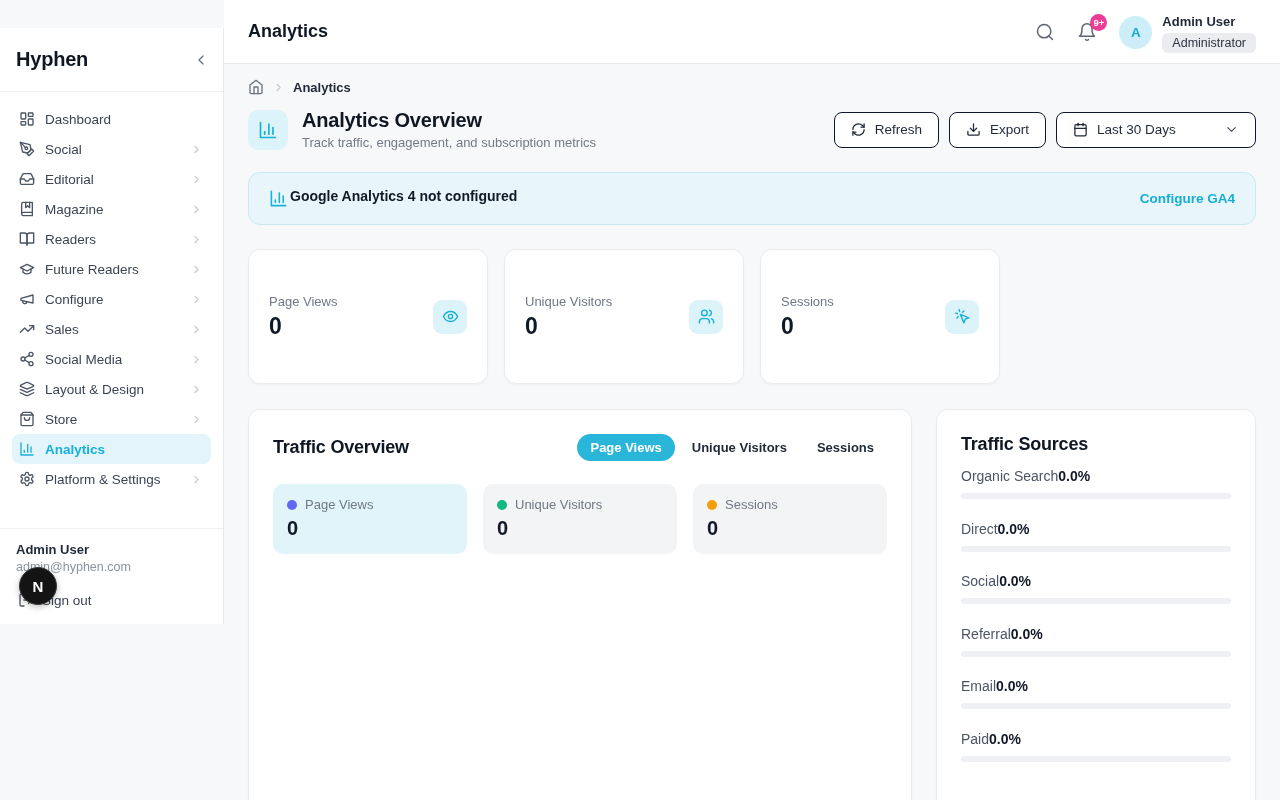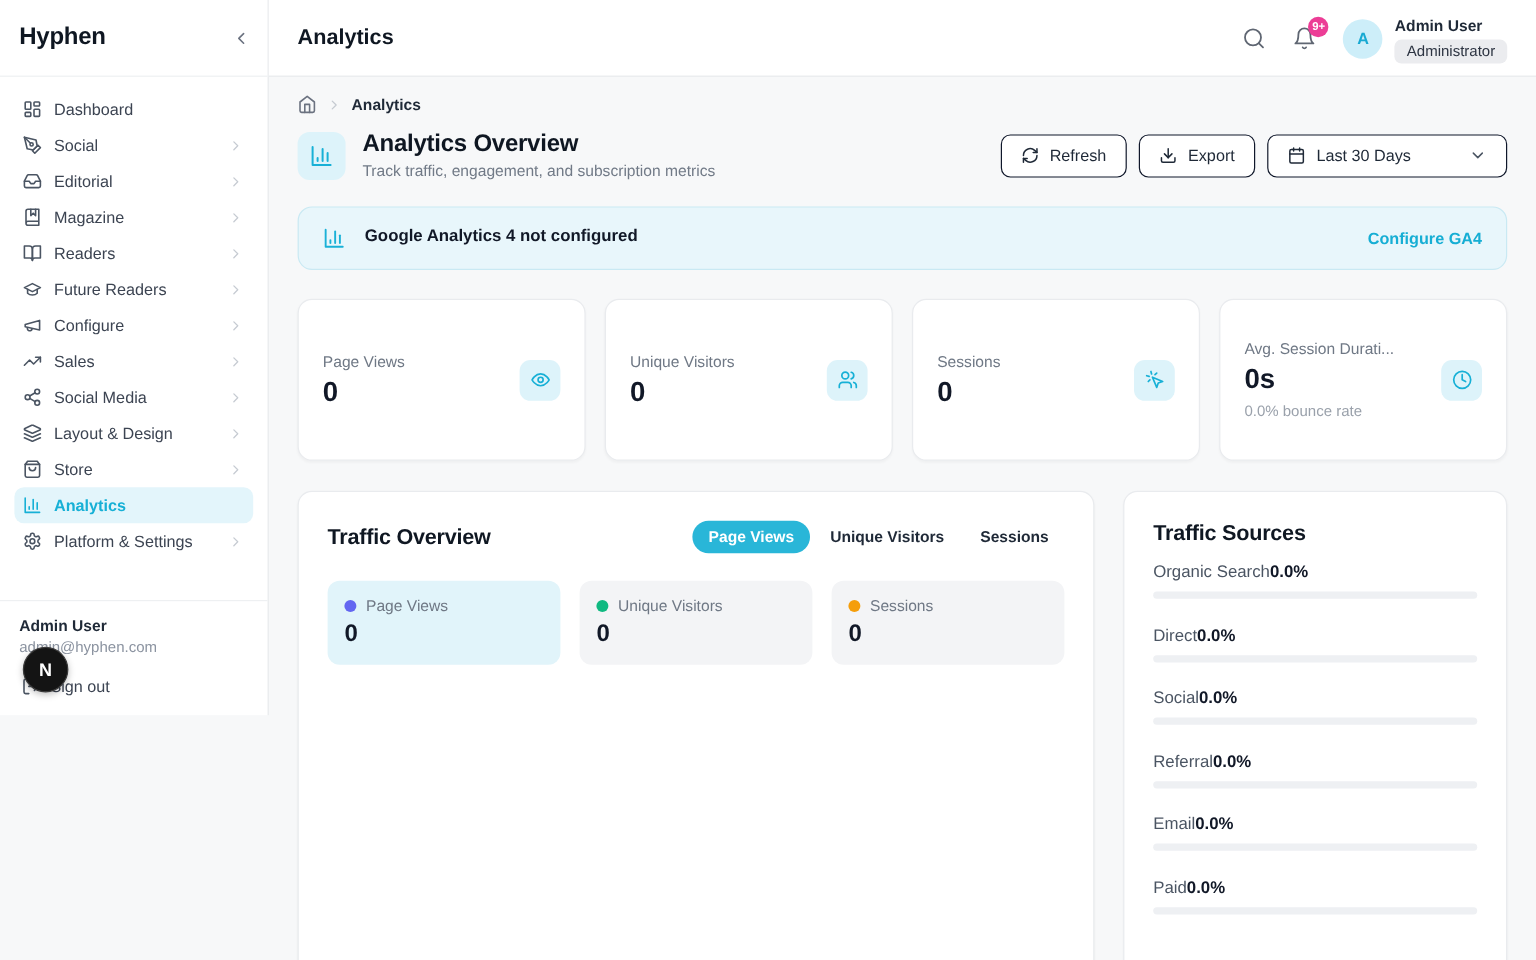--- a/index.html
+++ b/index.html
@@ -2,21 +2,21 @@
 <html><head>
 <meta charset="utf-8">
 <style>
   * { box-sizing: border-box; margin: 0; padding: 0; }
   html,body { width:1280px; height:800px; overflow:hidden; }
   body { font-family:"Liberation Sans", sans-serif; background:#f7f8f9; color:#111827; display:flex; }
   svg { display:block; }
   .ic { width:16px; height:16px; fill:none; stroke:currentColor; stroke-width:2; stroke-linecap:round; stroke-linejoin:round; }
 
   
-  .sidebar { width:224px; min-width:224px; background:#fff; border-right:1px solid #e7e9ec; display:flex; flex-direction:column; height:596px; }
+  .sidebar { width:224px; min-width:224px; background:#fff; border-right:1px solid #e7e9ec; display:flex; flex-direction:column; height:596px;margin-top:28px; }
   .sb-head { height:64px; display:flex; align-items:center; justify-content:space-between; padding:0 14px 0 16px; border-bottom:1px solid #eef0f2; }
   .logo { font-size:20px; font-weight:700; letter-spacing:-0.2px; color:#0f1722; }
   .collapse-btn { color:#6b7280; cursor:pointer; display:flex; }
   .nav { flex:1; padding:12px 12px 0; overflow:hidden; }
   .nav-item { display:flex; align-items:center; gap:10px; height:30px; padding:0 8px 0 7px; border-radius:8px; font-size:13.5px; color:#3c4452; cursor:pointer; }
   .nav-item .ni { color:#4b5563; }
   .nav-item .lbl { flex:1; white-space:nowrap; overflow:hidden; }
   .nav-item .chev { width:13px; height:13px; color:#c6cbd2; }
   .nav-item.active { background:#e3f5fb; color:#17b0d6; font-weight:700; }
   .nav-item.active .ni { color:#17b0d6; }
@@ -53,21 +53,21 @@
   .ph-iconbox .ic { width:20px; height:20px; }
   .ph-text { margin-left:14px; }
   .ph-title { font-size:20px; font-weight:700; color:#0f1722; letter-spacing:-0.2px; }
   .ph-sub { font-size:13px; color:#717a87; margin-top:3px; }
   .ph-actions { margin-left:auto; display:flex; gap:10px; }
   .btn { display:flex; align-items:center; gap:9px; height:36px; padding:0 16px; background:#fff; border:1px solid #0f172a; border-radius:8px; font-family:inherit; font-size:13.5px; font-weight:500; color:#1f2937; cursor:pointer; }
   .btn .ic { width:15px; height:15px; }
   .btn-date { width:200px; }
   .btn-date .dchev { margin-left:auto; color:#4b5563; }
 
-  .banner { background:#e8f6fb; border:1px solid #c9e9f3; border-radius:12px; padding:15px 20px; display:flex; align-items:center; gap:16px; margin-bottom:24px; }
+  .banner { background:#e8f6fb; border:1px solid #c9e9f3; border-radius:12px; padding:15px 20px; display:flex; align-items:center; gap:2px; margin-bottom:24px; }
   .banner-icon { color:#1ab1d7; }
   .banner-icon .ic { width:19px; height:19px; }
   .banner-text { flex:1; max-width:850px; }
   .banner-title { font-size:14px; font-weight:700; color:#111827; margin-bottom:5px; }
   .banner-body { font-size:13.5px; color:#3d4654; line-height:1.5; }
   .banner-link { font-size:13.5px; font-weight:600; color:#16aed4; white-space:nowrap; cursor:pointer; }
 
   .stats-row { display:grid; grid-template-columns:repeat(4,1fr); gap:16px; margin-bottom:25px; }
   .stat-card { background:#fff; border:1px solid #e9ebee; border-radius:12px; height:135px; padding:0 20px; display:flex; align-items:center; box-shadow:0 1px 2px rgba(16,24,40,.03); }
   .stat-info { flex:1; min-width:0; }
@@ -481,32 +481,20 @@
         <div class="stat-info">
           <div class="stat-label">Sessions</div>
           <div class="stat-value">0</div>
         </div>
         <div class="stat-iconbox">
           <svg class="ic">
               <use href="#i-pointer-click"></use>
             </svg>
         </div>
       </div>
-      <div class="stat-card">
-        <div class="stat-info">
-          <div class="stat-label">Avg. Session Durati...</div>
-          <div class="stat-value">0s</div>
-          <div class="stat-sub">0.0% bounce rate</div>
-        </div>
-        <div class="stat-iconbox">
-          <svg class="ic">
-              <use href="#i-clock"></use>
-            </svg>
-        </div>
-      </div>
     </div>
 
     <div class="bottom-row">
       <div class="panel">
         <div class="to-head">
           <div class="panel-title">Traffic Overview</div>
           <div class="tabs">
             <span class="tab active">Page Views</span>
             <span class="tab">Unique Visitors</span>
             <span class="tab">Sessions</span>

